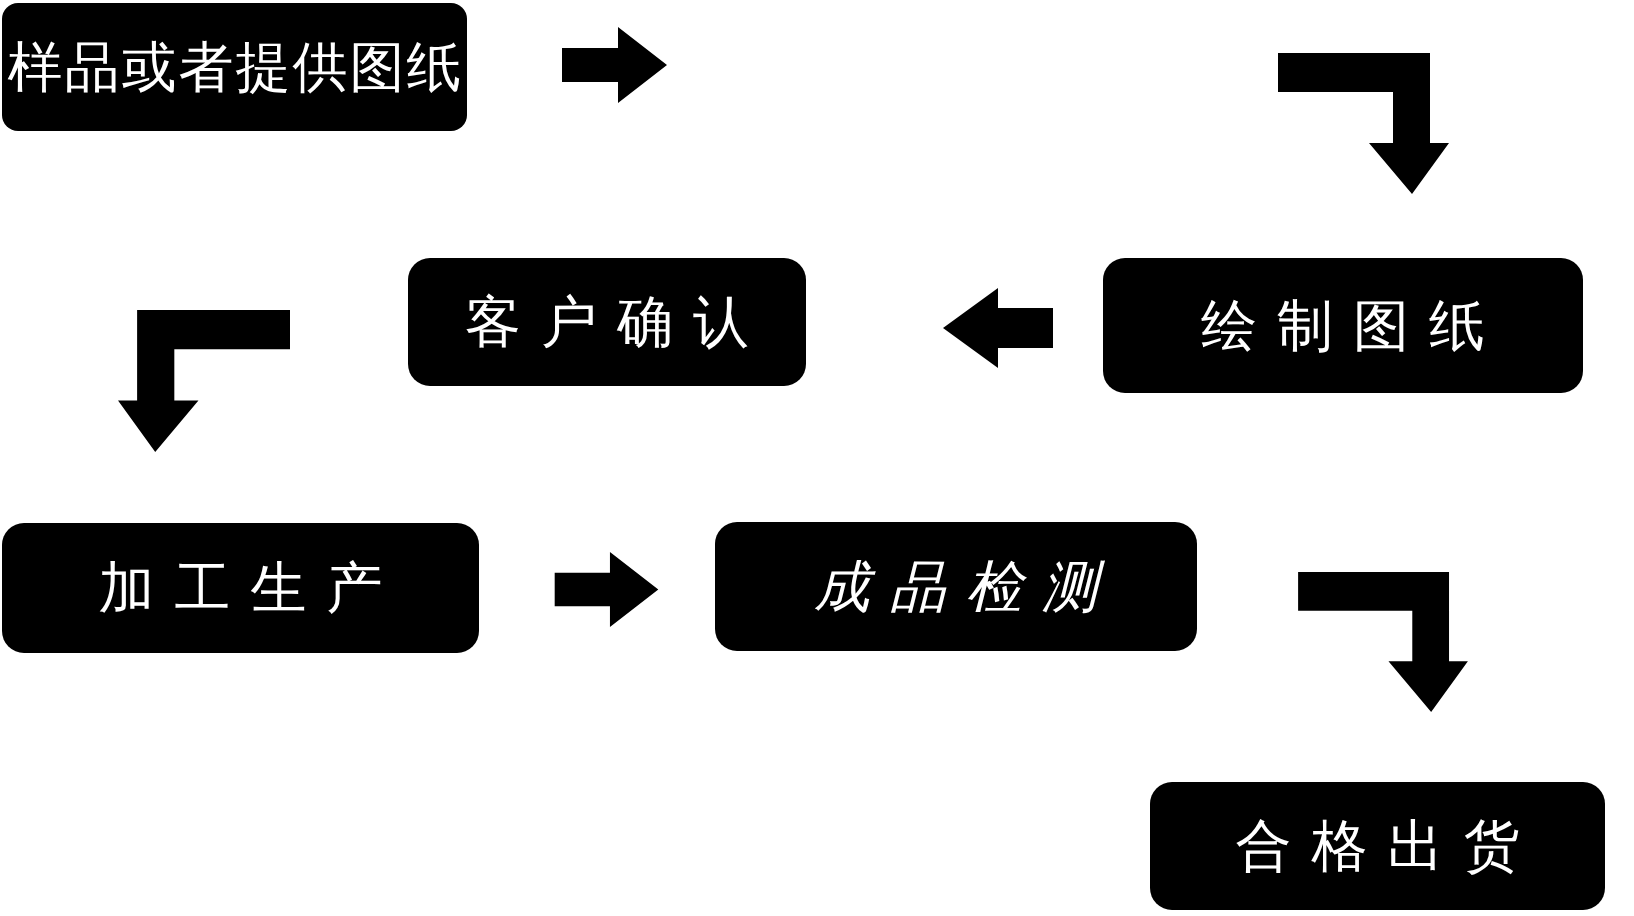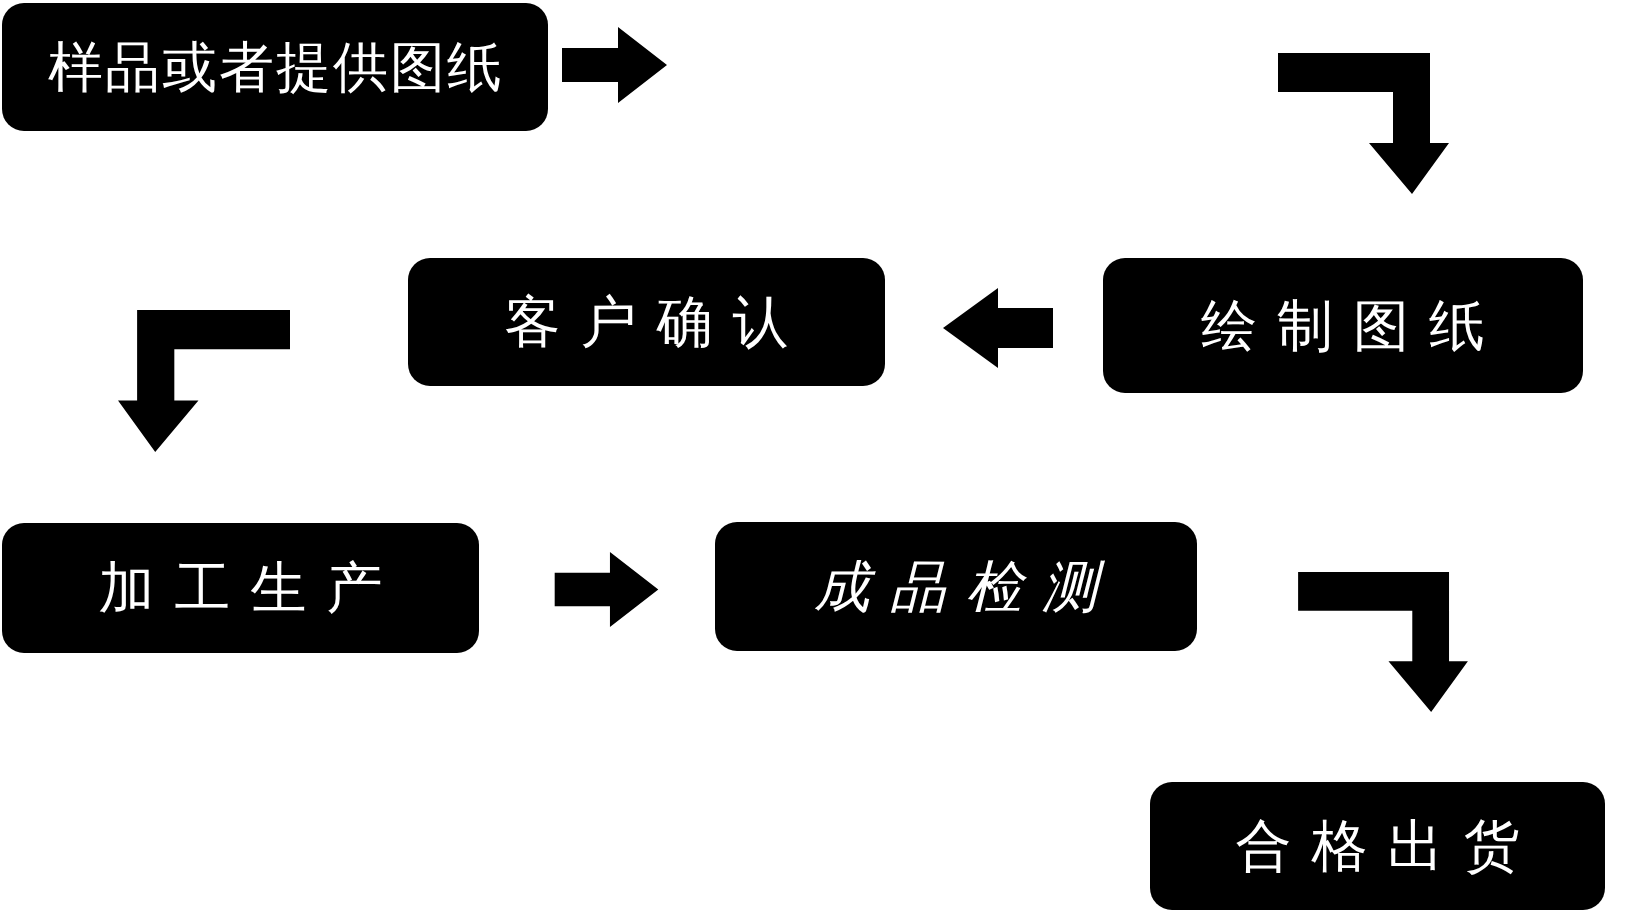--- a/index.html
+++ b/index.html
@@ -32,38 +32,38 @@
   }
   .arr{position:absolute;display:block;}
   .arr polygon,.arr path{fill:var(--arrow,#000000);}
   .mirror{transform:scaleX(-1);}
 </style>
 </head>
 <body>
 
 <div class="canvas">
 
-  <div class="node" style="left:2px;top:3px;width:546px;height:128px;">
+  <div class="node" style="left:2px;top:3px;width:465px;height:128px;border-radius:16px;">
     <span class="lbl lbl-tight">样品或者提供图纸</span>
   </div>
 
   <svg class="arr" style="left:562px;top:27px;" width="105" height="76" viewBox="0 0 105 76">
     <polygon points="0,21 56,21 56,0 105,38 56,76 56,55 0,55"></polygon>
   </svg>
 
 
   <svg class="arr" style="left:1278px;top:53px;" width="171" height="141" viewBox="0 0 171 141">
     <path d="M0,0 H152 V90 H171 L134,141 L91,90 H115 V39 H0 Z"></path>
   </svg>
 
   <svg class="arr mirror" style="left:118px;top:310px;" width="172" height="142" viewBox="0 0 171 141">
     <path d="M0,0 H152 V90 H171 L134,141 L91,90 H115 V39 H0 Z"></path>
   </svg>
 
-  <div class="node" style="left:408px;top:258px;width:477px;height:128px;">
+  <div class="node" style="left:408px;top:258px;width:398px;height:128px;">
     <span class="lbl">客户确认</span>
   </div>
 
   <svg class="arr" style="left:943px;top:288px;" width="110" height="80" viewBox="0 0 110 80">
     <polygon points="110,20 55,20 55,0 0,40 55,80 55,60 110,60"></polygon>
   </svg>
 
   <div class="node" style="left:1103px;top:258px;width:480px;height:135px;">
     <span class="lbl">绘制图纸</span>
   </div>

